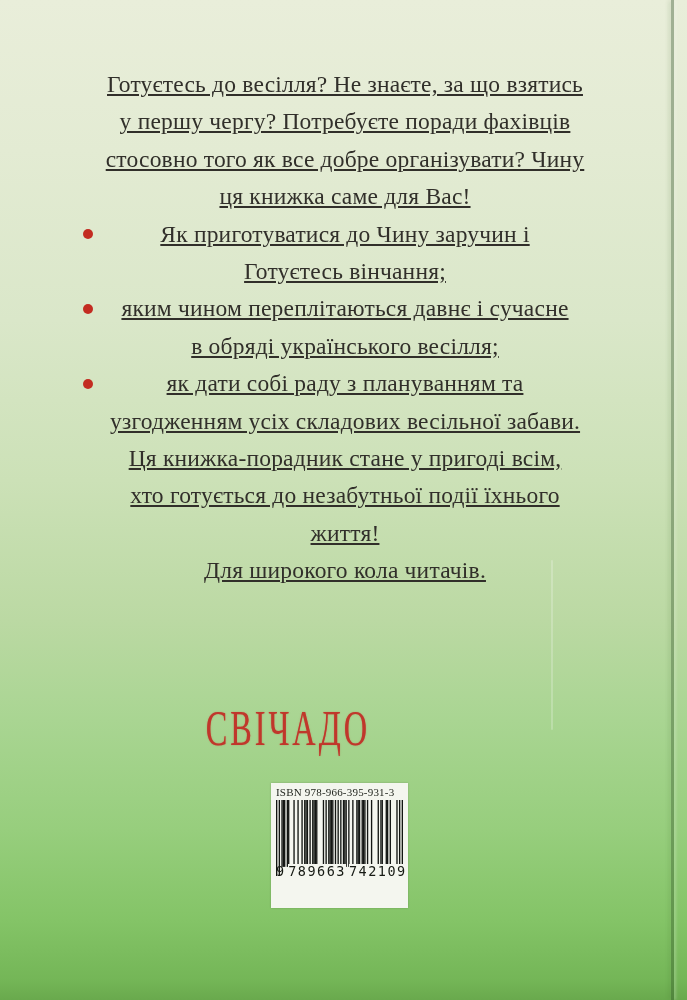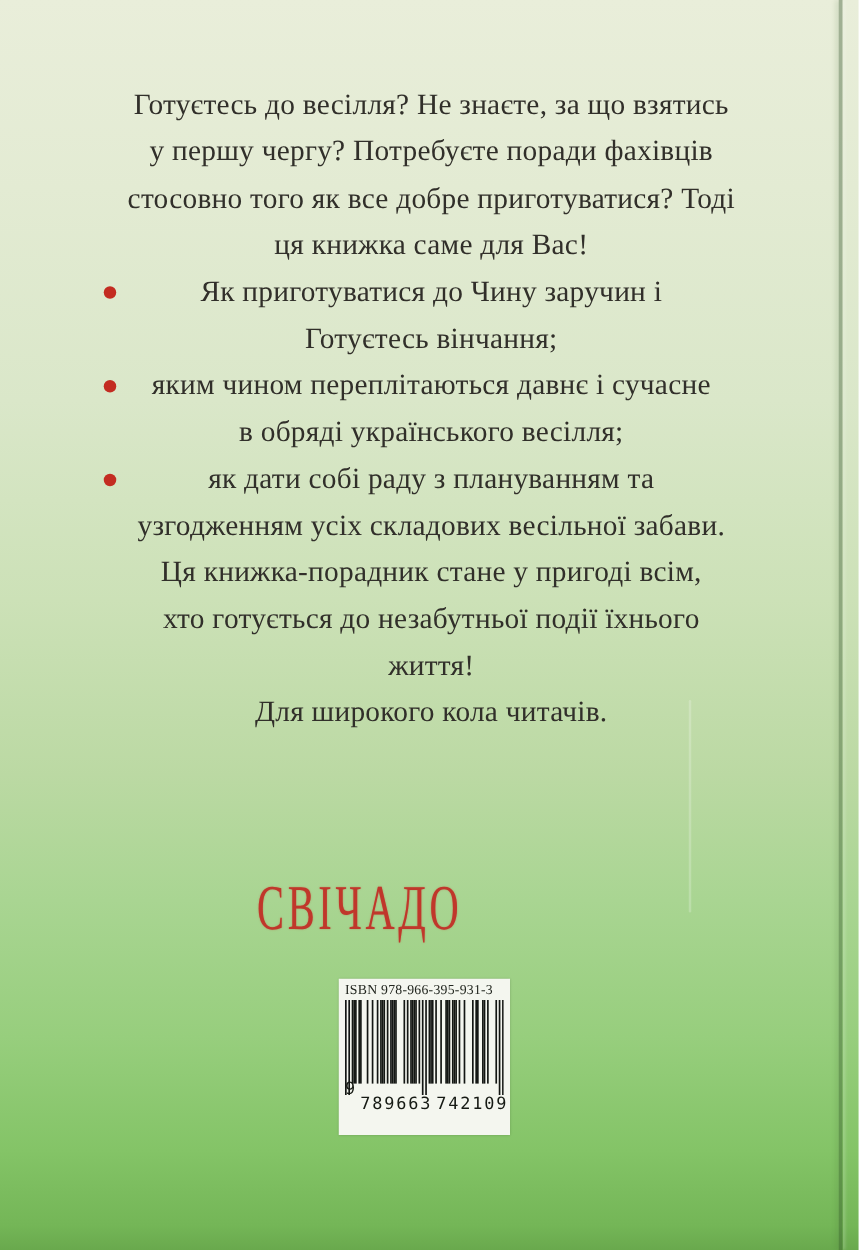--- a/index.html
+++ b/index.html
@@ -38,20 +38,21 @@
   .center-crease{
     position:absolute;left:551px;top:560px;width:2px;height:170px;
     background:rgba(255,255,255,0.22);border-radius:2px;
   }
   
   .text-block{
     position:absolute;left:55px;top:66px;width:580px;
     font-size:23.5px;line-height:37.4px;color:var(--text);
     text-align:center;
     letter-spacing:0.2px;
+    text-decoration:underline;
   }
   .line{position:relative;white-space:nowrap;}
   .bullet-dot{
     position:absolute;left:28px;top:50%;margin-top:-5px;
     width:10px;height:10px;border-radius:50%;
     background:var(--bullet);
   }
   
   .logo-wrap{
     position:absolute;left:0;top:710px;width:576px;text-align:center;
@@ -84,21 +85,20 @@
   .digits-row{
     display:flex;align-items:flex-start;
     font-family:"DejaVu Sans Mono", monospace;
     font-size:13.5px;line-height:15px;color:#161a14;
     margin-top:-12px;
   }
   .digit-lead{width:12px;text-align:left;background:transparent;}
   .digits-left,.digits-right{
     flex:1;text-align:right;letter-spacing:1.5px;
     background:var(--barcode-box);
-    margin-top:12px;
   }
   .digits-left{margin-left:4px;margin-right:3px;}
   .digits-right{margin-right:5px;}
   
   .website{
     position:absolute;left:0;top:930px;width:687px;text-align:center;
     font-family:"DejaVu Sans", sans-serif;
     font-size:18px;color:var(--website-red);
     letter-spacing:1.2px;
     text-shadow:0 0 1px rgba(184,80,44,0.5);
@@ -108,21 +108,21 @@
 <body>
 
 <div class="page">
 
   <div class="right-crease"></div>
   <div class="center-crease"></div>
 
   <div class="text-block">
     <div class="line">Готуєтесь до весілля? Не знаєте, за що взятись</div>
     <div class="line">у першу чергу? Потребуєте поради фахівців</div>
-    <div class="line">стосовно того як все добре приготуватися? Тоді</div>
+    <div class="line">стосовно того як все добре організувати? Чину</div>
     <div class="line">ця книжка саме для Вас!</div>
 
     <div class="line">
       <span class="bullet-dot"></span>
       <span>Як приготуватися до Чину заручин і</span>
     </div>
     <div class="line">
       <span>Готуєтесь вінчання;</span>
     </div>
 

